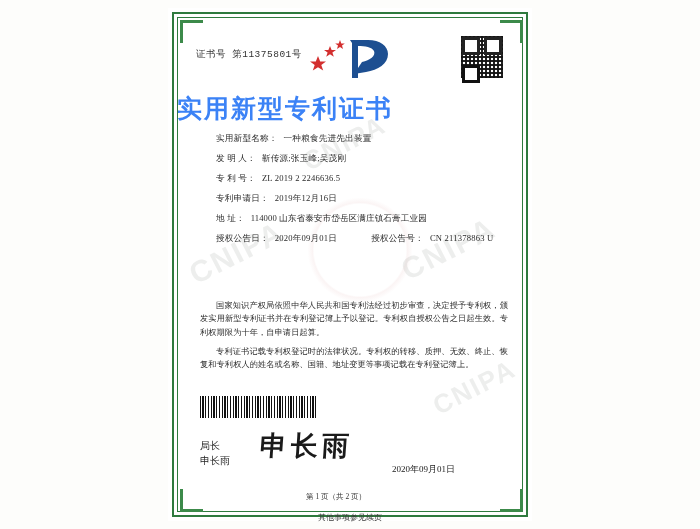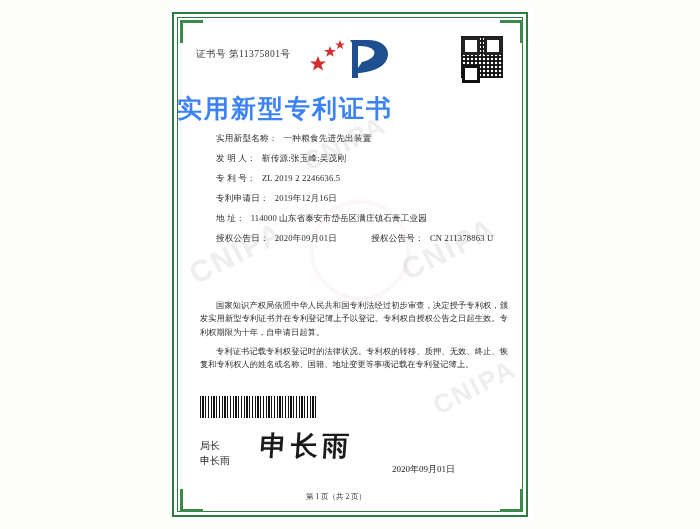--- a/index.html
+++ b/index.html
@@ -66,20 +66,21 @@
 
   
   .cert-no {
     position: absolute;
     left: 196px;
     top: 48px;
     font-size: 9.5px;
     letter-spacing: 0.5px;
     color: #333;
     white-space: nowrap;
+    font-family: Liberation Mono, monospace;
   }
 
   .logo {
     position: absolute;
     left: 310px;
     top: 34px;
     width: 86px;
     height: 48px;
   }
   .logo svg { display: block; }
@@ -345,14 +346,15 @@
     <div>局长</div>
     <div>申长雨</div>
   </div>
 
   <div class="sig-name">申长雨</div>
 
   <div class="sig-date">2020年09月01日</div>
 
   <div class="page-no">第 1 页（共 2 页）</div>
 
+  <div class="footer-note">其他事项参见续页</div>
 
 </div>
 
 </body></html>

